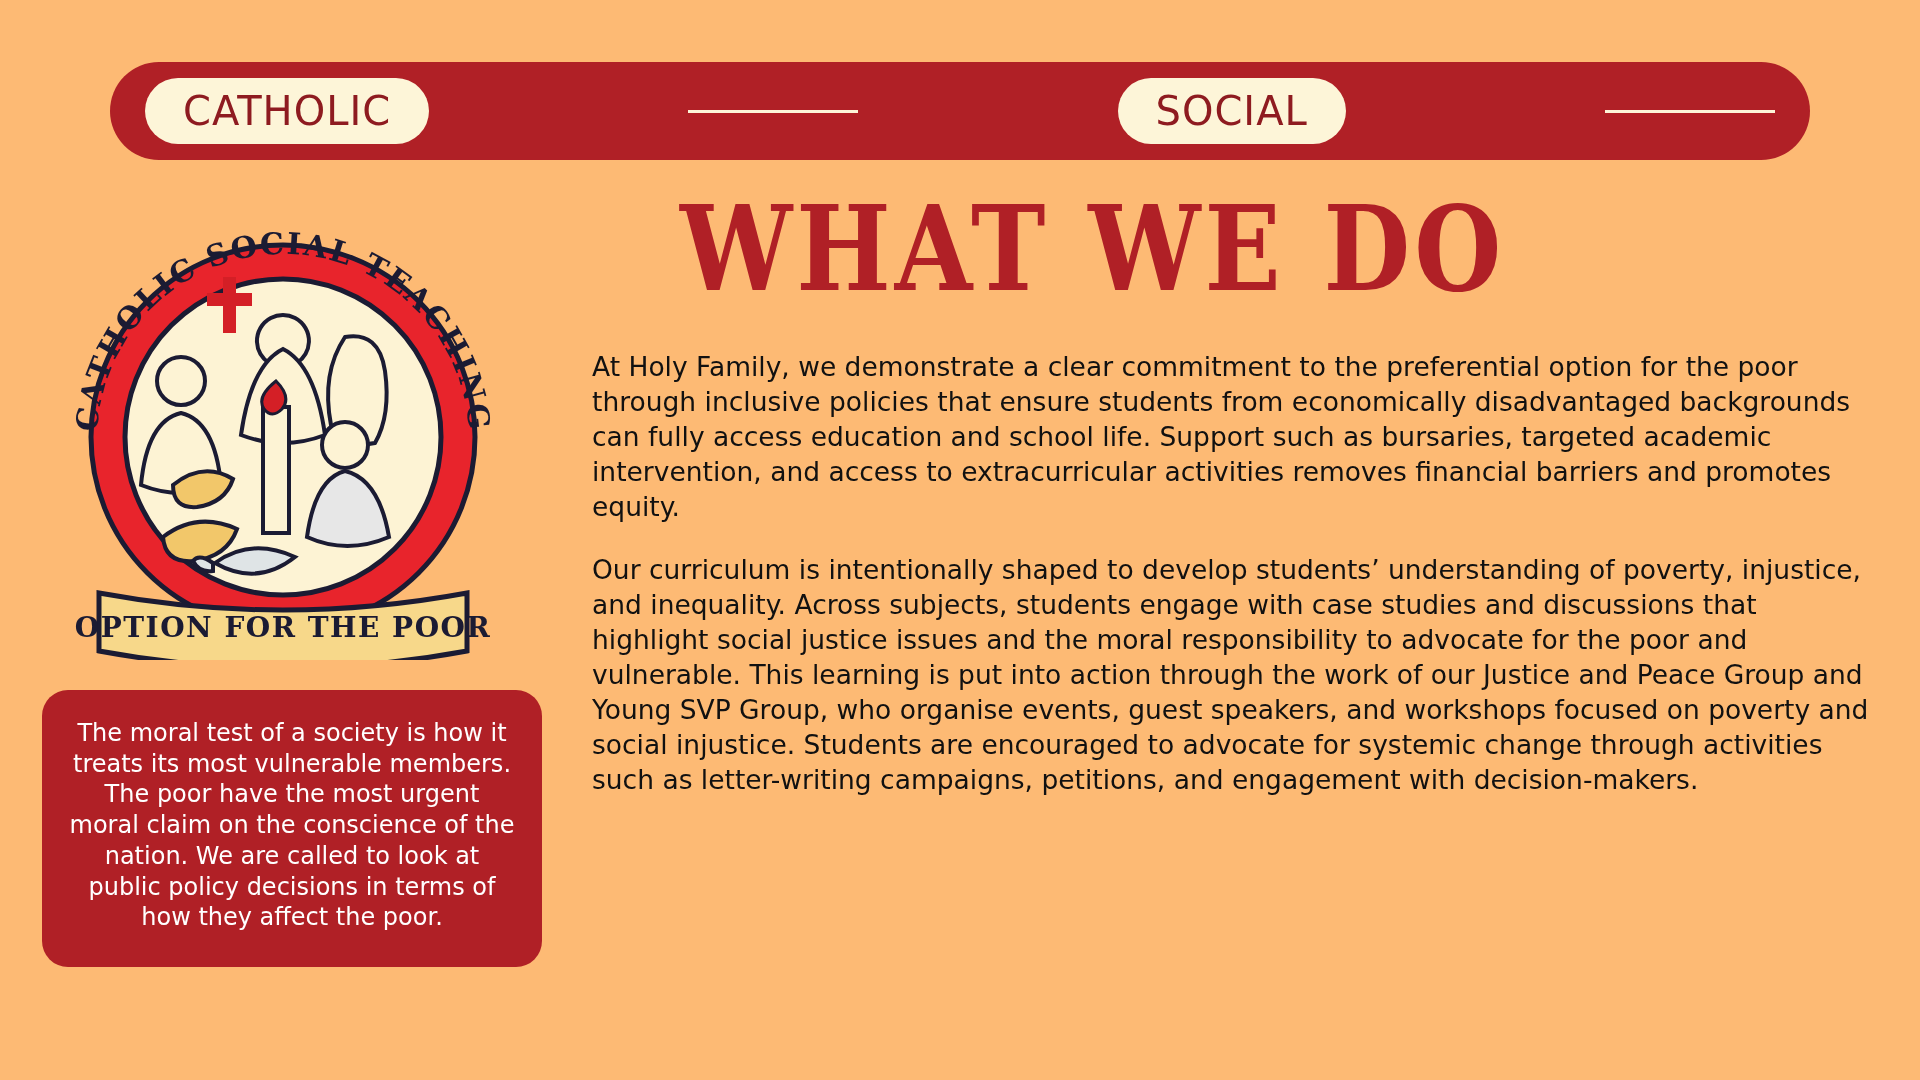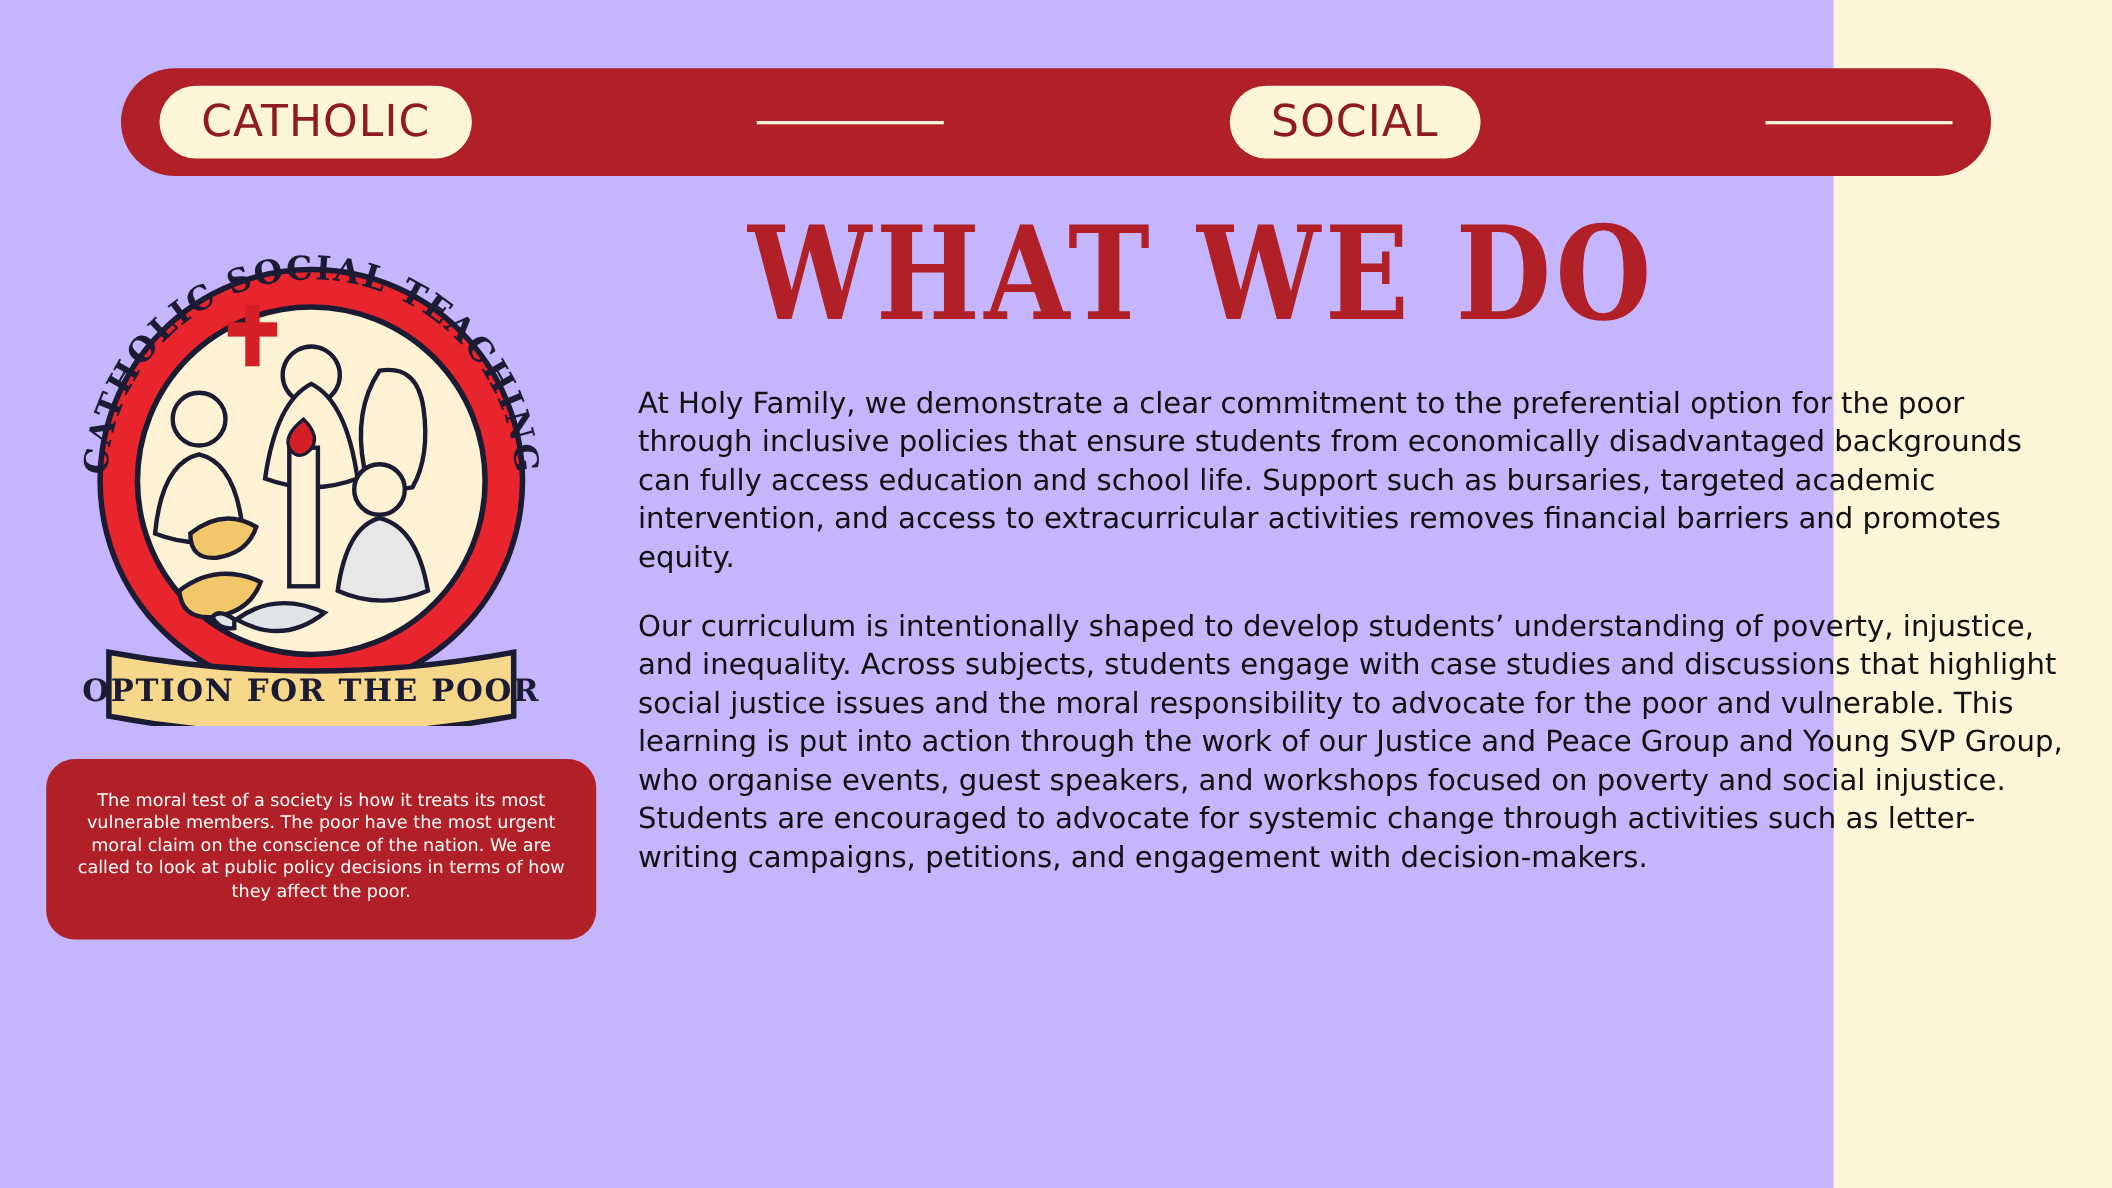--- a/index.html
+++ b/index.html
@@ -9,23 +9,23 @@
   body {
     width: 1920px;
     height: 1080px;
     background: #fdf5d8;
     font-family: "Liberation Sans", sans-serif;
     overflow: hidden;
   }
 
   .page {
     position: relative;
-    width: 1667px;
+    width: 1920px;
     height: 1080px;
-    background: #c4b5fd;
+    background: #fdba74;
   }
 
   
   .header-bar {
     position: absolute;
     left: 110px;
     top: 62px;
     width: 1700px;
     height: 98px;
     background: #b02026;
@@ -67,21 +67,21 @@
   .quote-box {
     position: absolute;
     left: 42px;
     top: 690px;
     width: 500px;
     background: #b02026;
     border-radius: 26px;
     padding: 28px 26px 34px 26px;
     box-sizing: border-box;
     color: #ffffff;
-    font-size: 16px;
+    font-size: 24px;
     line-height: 1.28;
     text-align: center;
     font-family: "DejaVu Sans", sans-serif;
   }
 
   
   .title {
     position: absolute;
     left: 680px;
     top: 190px;
@@ -99,21 +99,21 @@
     position: absolute;
     left: 580px;
     top: 350px;
     width: 1300px;
     color: #111111;
     font-size: 26.5px;
     line-height: 1.32;
     font-family: "DejaVu Sans", sans-serif;
   }
   .body-copy p {
-    margin: 0 0 28px 0;
+    margin: 0 0 28px 12px;
   }
   .body-copy p:last-child { margin-bottom: 0; }
 </style>
 </head>
 <body>
 
 <div class="page">
 
   <div class="header-bar">
     <div class="pill">CATHOLIC</div>

